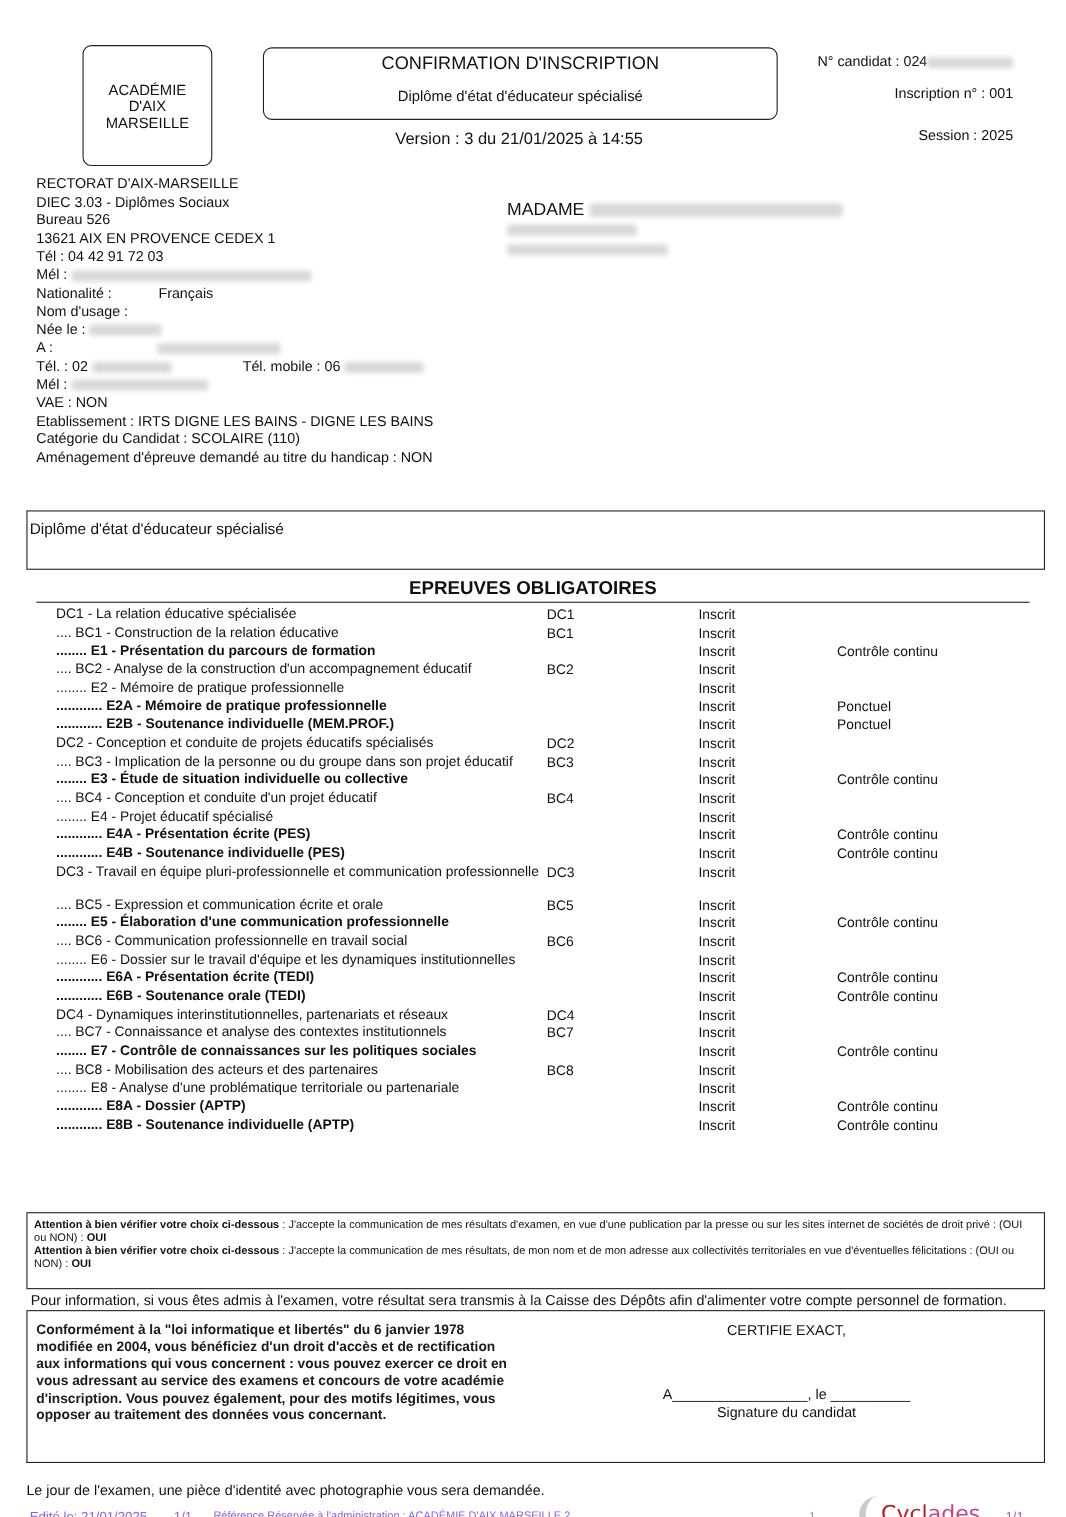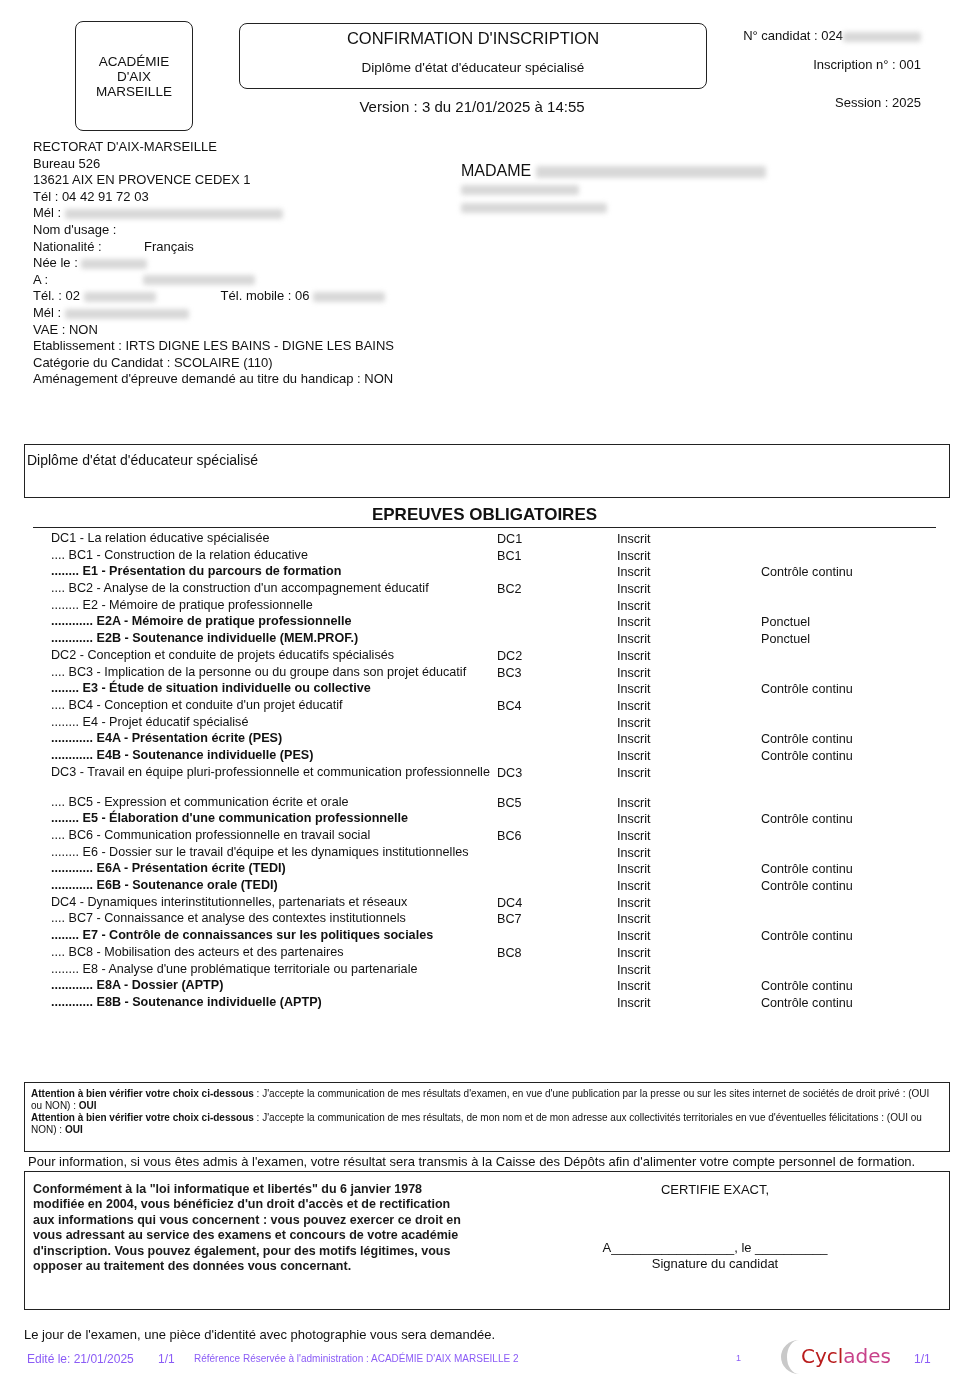--- a/index.html
+++ b/index.html
@@ -1,20 +1,20 @@
 <!DOCTYPE html>
 <html><head>
 <meta charset="utf-8">
 <style>
   html, body { margin: 0; padding: 0; background: #ffffff; }
   body {
     width: 969px; height: 1379px; position: relative; overflow: hidden;
     font-family: "Liberation Sans", sans-serif; color: #111;
   }
-  .abs { position: absolute; }
+  .abs { position: absolute; margin-top: 20px; }
   .box-academie {
     left: 75px; top: 21px; width: 116px; height: 108px;
     border: 1.5px solid #222; border-radius: 8px;
     display: flex; align-items: center; justify-content: center;
     text-align: center; font-size: 13.5px; line-height: 15px; font-weight: 500;
   }
   .box-title {
     left: 239px; top: 23px; width: 466px; height: 64px;
     border: 1.5px solid #222; border-radius: 8px; text-align: center;
   }
@@ -35,21 +35,21 @@
   }
   .diploma-box span { display: block; margin: 7px 0 0 2px; font-size: 14px; font-weight: 500; }
   .epreuves-title { left: 0; width: 969px; top: 505px; text-align: center; font-size: 17px; font-weight: 700; }
   .epreuves-line { left: 33px; top: 527px; width: 903px; height: 0; border-top: 1.5px solid #222; }
   .table { left: 51px; top: 531px; font-size: 12.6px; }
   .row { position: relative; height: 16.7px; line-height: 16.7px; }
   .row.tall { height: 30px; }
   .row .lbl { position: absolute; left: 0; width: 445px; white-space: normal; line-height: 15px; }
   .row .lbl.b { font-weight: bold; }
   .row .code { position: absolute; left: 446px; }
-  .row .status { position: absolute; left: 566px; }
+  .row .status { position: absolute; left: 584px; }
   .row .mode { position: absolute; left: 710px; white-space: nowrap; }
   .consent-box {
     left: 24px; top: 1082px; width: 924px; height: 68px; border: 1.5px solid #222;
     font-size: 10px; line-height: 12px;
   }
   .consent-box .inner { padding: 5px 6px; }
   .info-line { left: 28px; top: 1154px; font-size: 13px; white-space: nowrap; }
   .info-rule { left: 24px; top: 1171px; width: 926px; border-top: 1.5px solid #222; }
   .legal-box {
     left: 24px; top: 1172px; width: 924px; height: 137px; border: 1.5px solid #222; border-top: none;
@@ -92,26 +92,27 @@
 <div class="abs version">Version : 3 du 21/01/2025 à 14:55</div>
 
 <div class="abs right-info" style="top:28px;">
   <span>N° candidat : 024</span><span class="blur" style="width:78px;"></span>
 </div>
 <div class="abs right-info" style="top:57px;">Inscription n° : 001</div>
 <div class="abs right-info" style="top:95px;">Session : 2025</div>
 
 <div class="abs left-info">
   <div>RECTORAT D'AIX-MARSEILLE</div>
+  <div>DIEC 3.03 - Diplômes Sociaux</div>
   <div>Bureau 526</div>
   <div>13621 AIX EN PROVENCE CEDEX 1</div>
   <div>Tél : 04 42 91 72 03</div>
   <div><span>Mél :</span> <span class="blur" style="width:218px;"></span></div>
+  <div><span style="display:inline-block;width:111px;">Nationalité :</span><span>Français</span></div>
   <div>Nom d'usage :</div>
-  <div><span style="display:inline-block;width:111px;">Nationalité :</span><span>Français</span></div>
   <div><span>Née le :</span> <span class="blur" style="width:66px;"></span></div>
   <div><span style="display:inline-block;width:110px;">A :</span><span class="blur" style="width:112px;"></span></div>
   <div><span>Tél. : 02</span> <span class="blur" style="width:72px;"></span><span style="display:inline-block;width:65px;"></span><span>Tél. mobile : 06</span> <span class="blur" style="width:72px;"></span></div>
   <div><span>Mél :</span> <span class="blur" style="width:124px;"></span></div>
   <div>VAE : NON</div>
   <div>Etablissement : IRTS DIGNE LES BAINS - DIGNE LES BAINS</div>
   <div>Catégorie du Candidat : SCOLAIRE (110)</div>
   <div>Aménagement d'épreuve demandé au titre du handicap : NON</div>
 </div>
 

